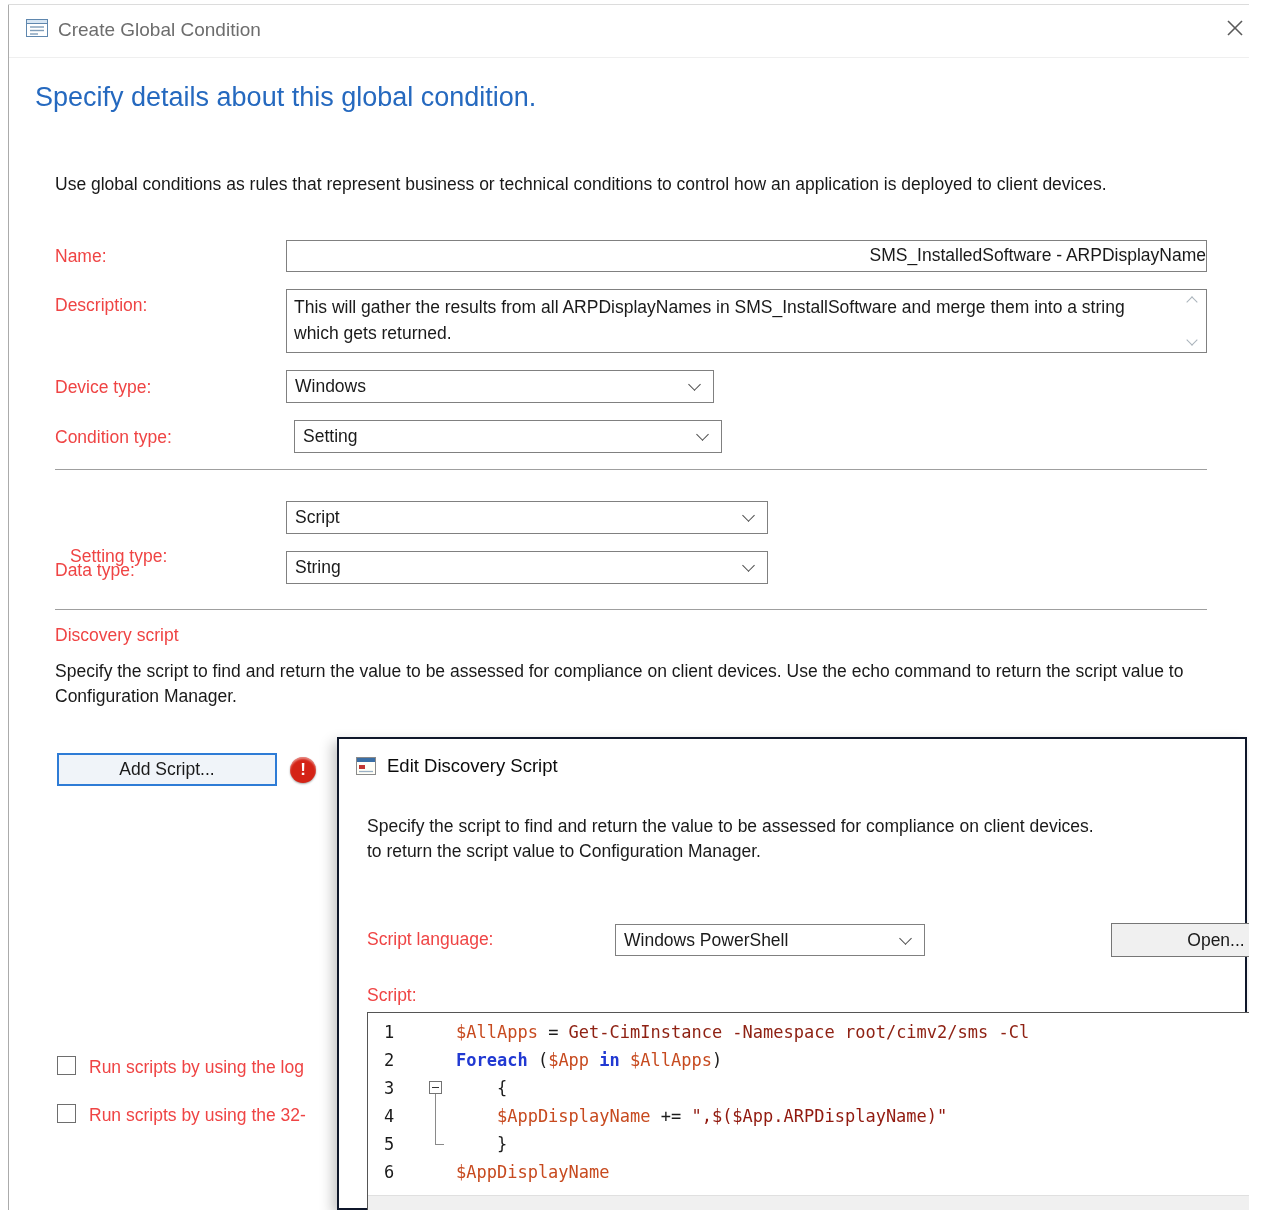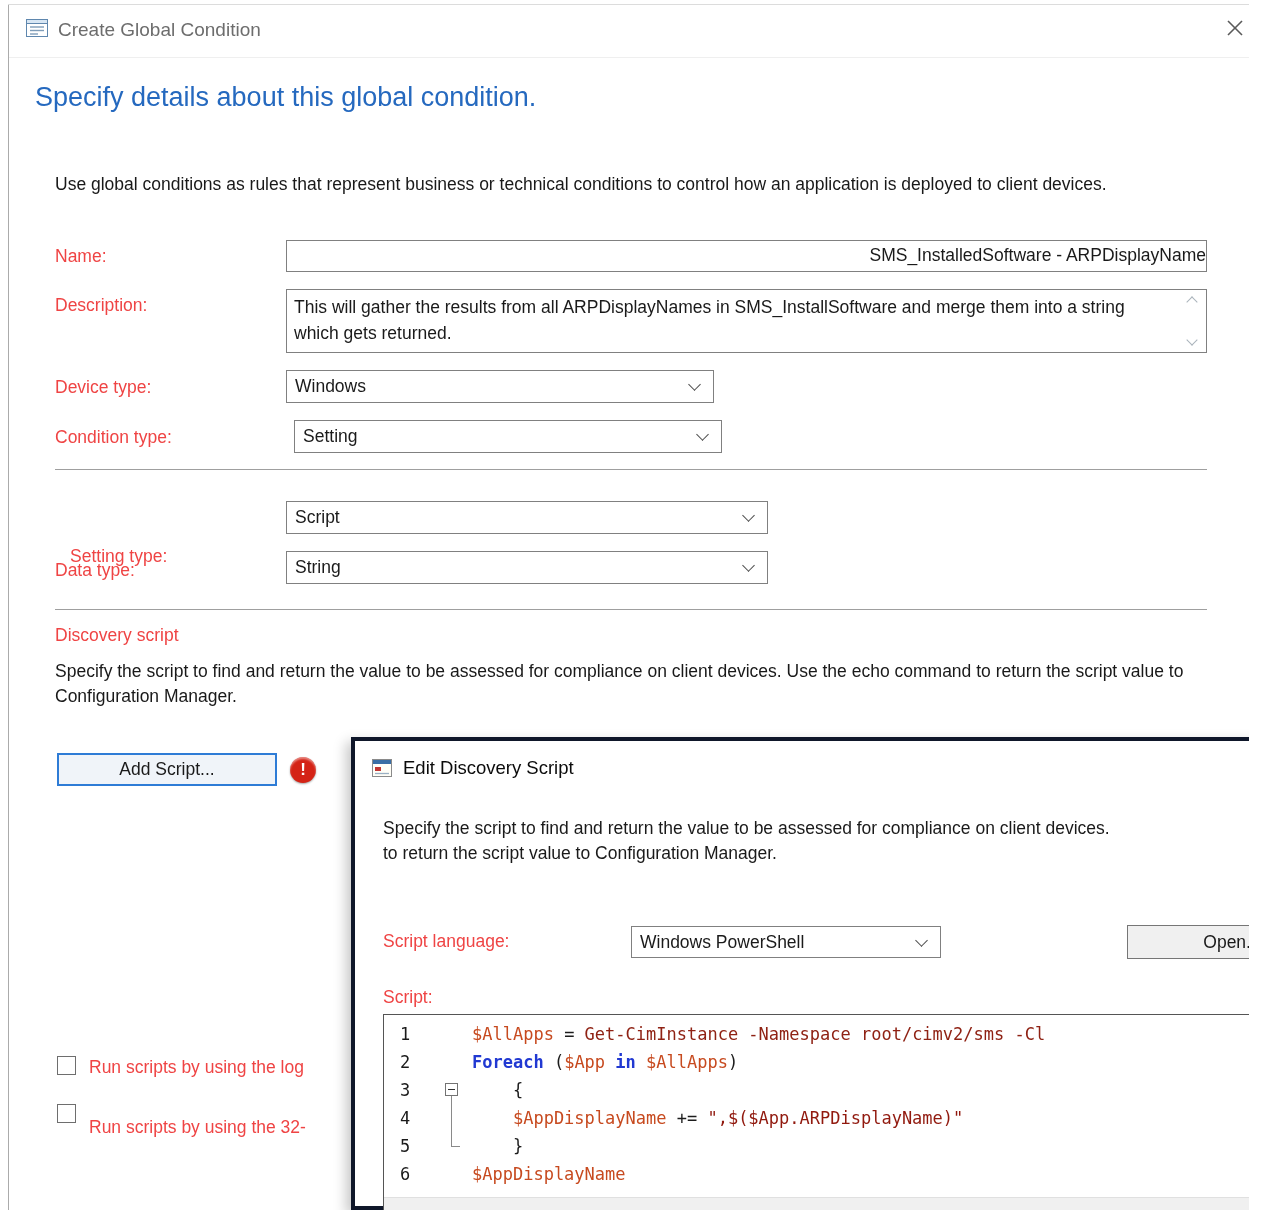--- a/index.html
+++ b/index.html
@@ -33,21 +33,21 @@
   .select .sel-text { position:absolute; left:8px; top:0; line-height:31px; white-space:nowrap; }
   .select .chev { right:14px; top:9px; }
 
   .divider { position:absolute; height:1px; background:#9f9f9f; }
 
   .btn-add { position:absolute; left:57px; top:753px; width:220px; height:33px; background:#f0f4f9; border:2px solid #2e7cd6; font-size:17.5px; text-align:center; line-height:29px; cursor:pointer; }
   .err-icon { position:absolute; left:290px; top:757px; width:26px; height:26px; border-radius:50%; background:#d42316; color:#fff; font-weight:700; font-size:17px; text-align:center; line-height:25px; box-shadow:inset 0 2px 2px rgba(255,255,255,.45), 0 1px 2px rgba(0,0,0,.35); }
 
   .checkbox { position:absolute; width:19px; height:19px; border:1px solid #6e6e6e; background:#fff; cursor:pointer; }
 
-  .edit-dialog { position:absolute; left:351px; top:737px; width:910px; height:473px; background:#fff; border:4px solid #0f172a; box-shadow:-5px 5px 12px rgba(0,0,0,.22); z-index:5; }
+  .edit-dialog { position:absolute; left:337px; top:737px; width:910px; height:473px; background:#fff; border:2px solid #0f172a; box-shadow:-5px 5px 12px rgba(0,0,0,.22); z-index:5; }
   .dlg-icon  { position:absolute; left:16px; top:16px; width:22px; height:22px; }
   .dlg-title { position:absolute; left:48px; top:16px; font-size:18.5px; color:#0b0b0b; }
   .dlg-desc  { position:absolute; left:28px; top:75px; width:1000px; font-size:17.5px; line-height:25px; }
   .dlg-desc div { white-space:nowrap; }
 
   .btn-open { position:absolute; left:772px; top:184px; width:210px; height:34px; background:#f0f0f0; border:1px solid #767676; font-size:17.5px; text-align:center; line-height:32px; cursor:pointer; }
 
   .editor { position:absolute; left:28px; top:273px; width:882px; height:200px; border-top:1px solid #555; border-left:1px solid #555; background:#fff; padding-top:5px; overflow:hidden; }
   .code-row { display:flex; height:28px; font-family:"DejaVu Sans Mono","Liberation Mono",monospace; font-size:17px; line-height:28px; }
   .code-num { width:50px; padding-left:16px; color:#1a1a1a; flex:none; }
@@ -135,21 +135,21 @@
 
   <div class="lbl" style="left:55px; top:625px;">Discovery script</div>
   <div class="intro" style="left:55px; top:659px; width:1140px;">Specify the script to find and return the value to be assessed for compliance on client devices. Use the echo command to return the script value to Configuration Manager.</div>
 
   <div class="btn-add">Add Script...</div>
   <div class="err-icon">!</div>
 
   <div class="checkbox" style="left:57px; top:1056px;"></div>
   <div class="lbl" style="left:89px; top:1057px; white-space:nowrap;">Run scripts by using the log</div>
   <div class="checkbox" style="left:57px; top:1104px;"></div>
-  <div class="lbl" style="left:89px; top:1105px; white-space:nowrap;margin-top:12px;">Run scripts by using the 32-</div>
+  <div class="lbl" style="left:89px; top:1105px; white-space:nowrap;">Run scripts by using the 32-</div>
 
   <div class="edit-dialog">
     <span class="dlg-icon">
       <svg width="22" height="22" viewBox="0 0 22 22">
         <rect x="1.5" y="2.5" width="19" height="17" fill="#fffef7" stroke="#8a8a8a"></rect>
         <rect x="2" y="3" width="18" height="4" fill="#3a6ea5"></rect>
         <rect x="4" y="10" width="6" height="4" fill="#c23531"></rect>
         <line x1="4" y1="16.5" x2="18" y2="16.5" stroke="#9ab0c4" stroke-width="1.3"></line>
       </svg>
     </span>

